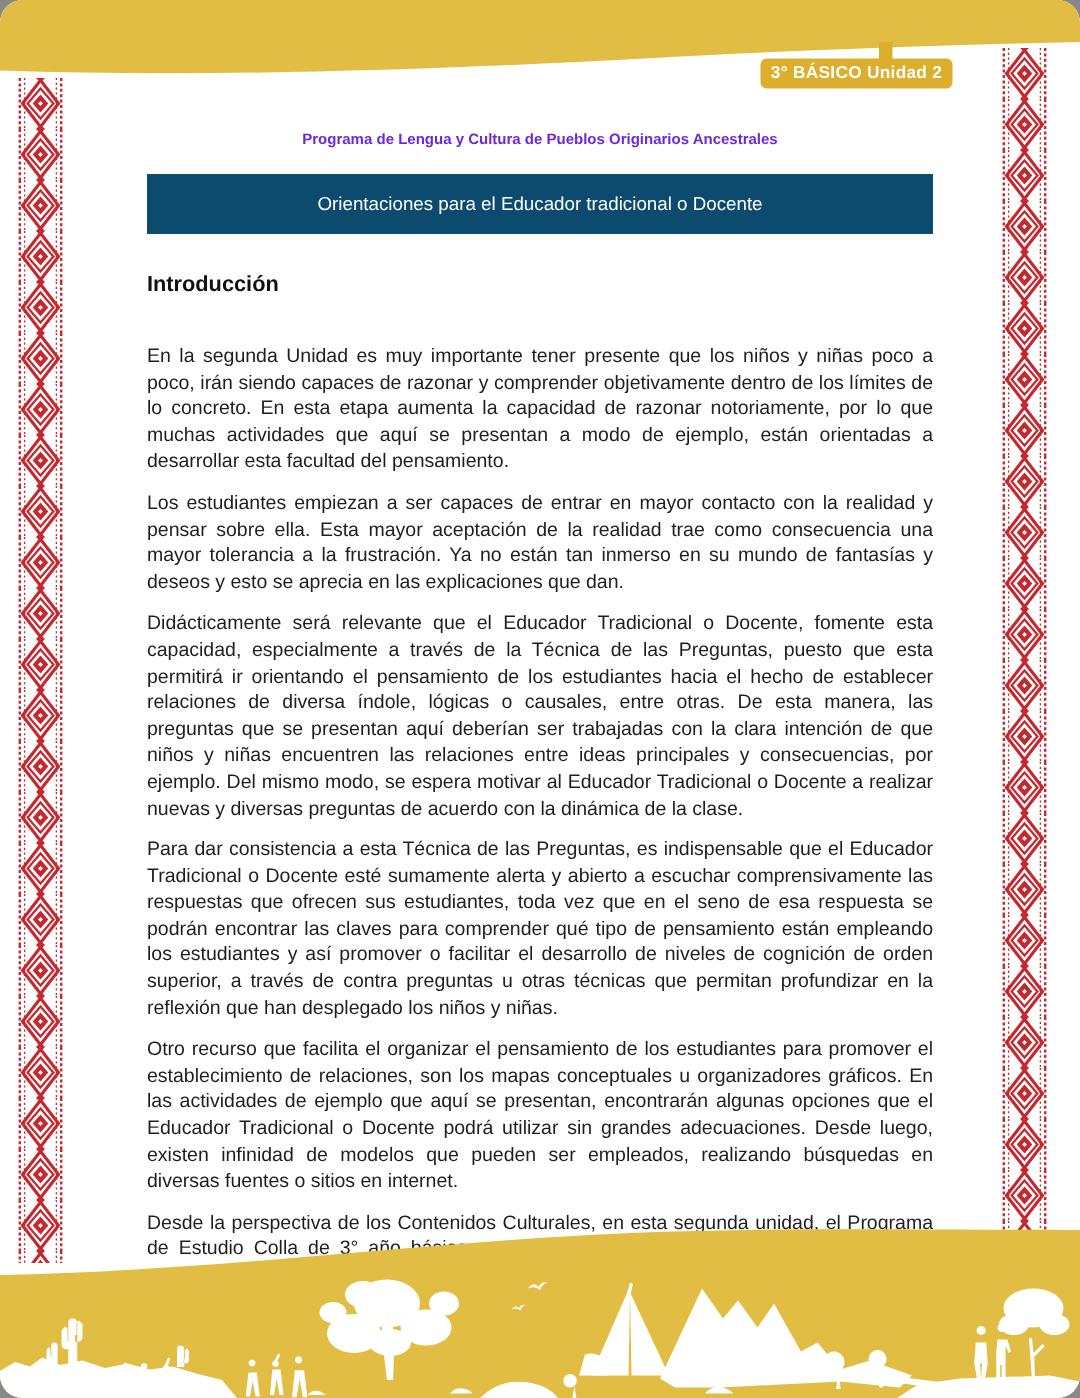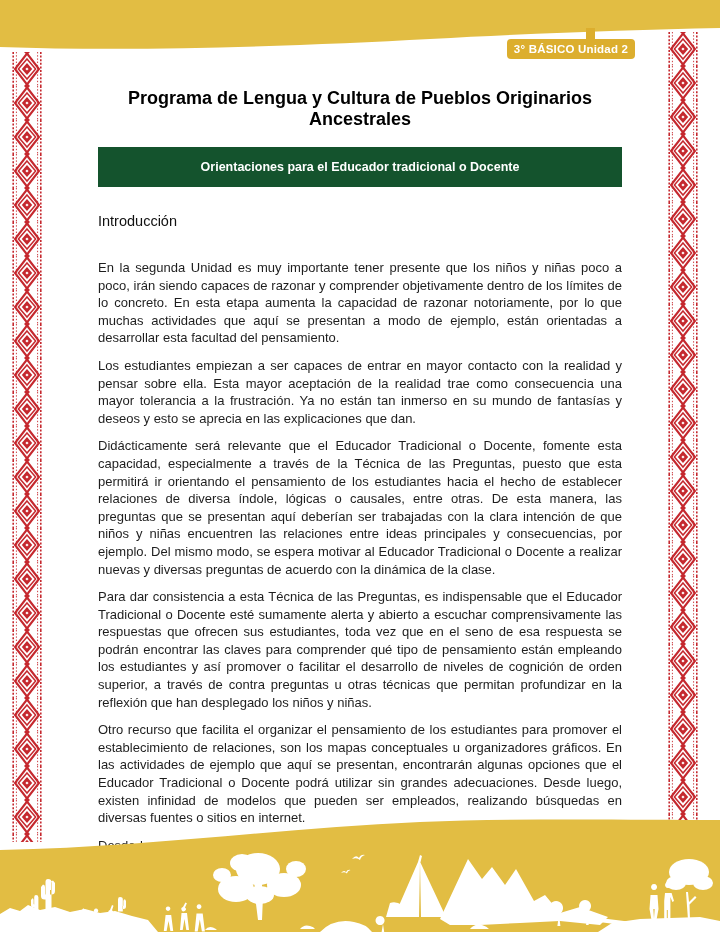--- a/index.html
+++ b/index.html
@@ -1,46 +1,46 @@
 <!DOCTYPE html>
 <html><head>
 <meta charset="utf-8">
 <style>
   html,body{margin:0;padding:0;background:#888;}
   .page{
     position:relative;width:720px;height:932px;background:#ffffff;
-    font-family:"Liberation Sans",sans-serif;overflow:hidden;margin:0 auto;
+    font-family:"Liberation Sans",sans-serif;overflow:hidden;margin:0 auto;border-radius:15px;
   }
   
   .top-band{position:absolute;top:0;left:0;width:720px;height:60px;}
   
   .badge{
     position:absolute;left:507px;top:39px;width:128px;height:20px;
     background:#DCAE2E;border-radius:4px;color:#fff;
     font-size:11.5px;font-weight:bold;letter-spacing:.2px;
     display:flex;align-items:center;justify-content:center;z-index:3;
   }
   .badge::before{
     content:"";position:absolute;top:-11px;left:79px;width:9px;height:13px;
     background:#DCAE2E;
   }
   
   .side-border{position:absolute;z-index:2;}
   .side-border.left{left:12px;top:52px;}
   .side-border.right{left:668px;top:32px;}
   
   .content{position:absolute;left:98px;top:84px;width:524px;color:#1e1e1e;z-index:1;}
-  .title{margin:4px 0 0;text-align:center;font-size:18px;font-weight:bold;color:#000000;}
+  .title{margin:4px 0 0;text-align:center;font-size:10px;font-weight:bold;color:#6d28d9;}
   .subtitle{margin:15px 0 0;text-align:center;font-size:15.5px;font-weight:bold;color:#111;}
   .banner{
-    margin-top:17px;height:40px;background:#14532d;color:#fff;
+    margin-top:17px;height:40px;background:#0c4a6e;color:#fff;
     display:flex;align-items:center;justify-content:center;
-    font-size:12.5px;font-weight:bold;text-align:center;
+    font-size:12.5px;font-weight:normal;text-align:center;
   }
-  .section-heading{margin:26px 0 0;font-size:14.5px;font-weight:normal;color:#111;}
+  .section-heading{margin:26px 0 0;font-size:14.5px;font-weight:bold;color:#111;}
   .body-text p{
     margin:10px 0 0;font-size:13px;line-height:17.6px;text-align:justify;
     color:#1e1e1e;
   }
   .body-text p:first-of-type{margin-top:30px;}
   
   .footer-scene{position:absolute;left:0;bottom:0;width:720px;height:115px;z-index:2;}
 </style>
 </head>
 <body>

